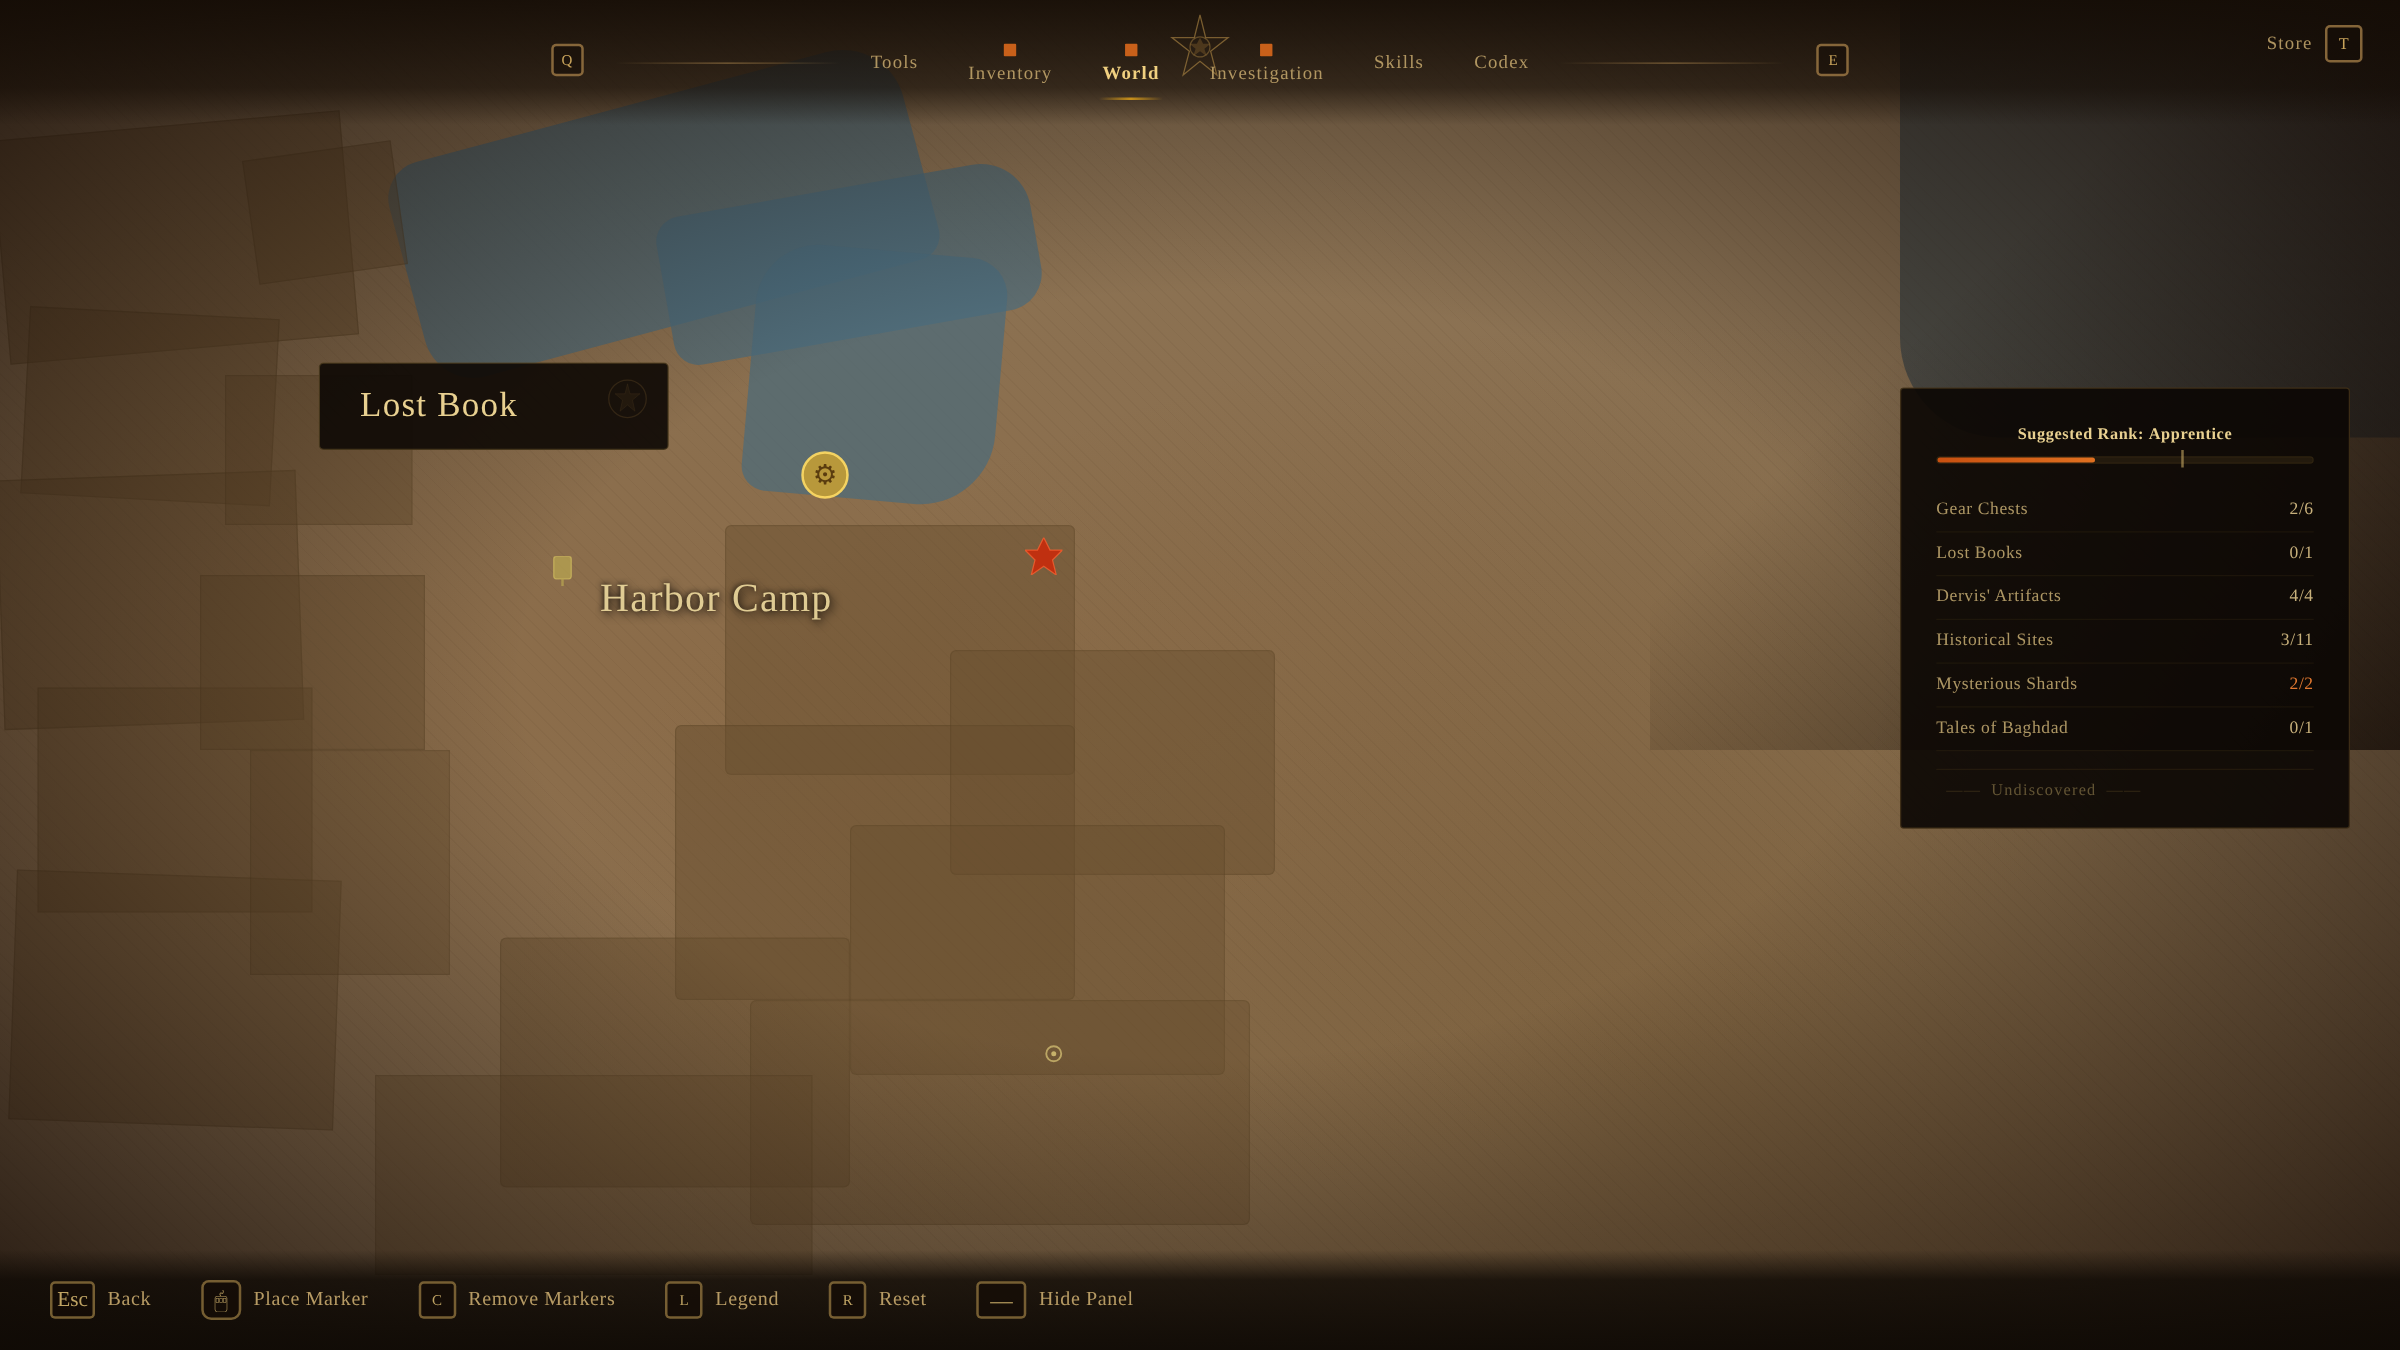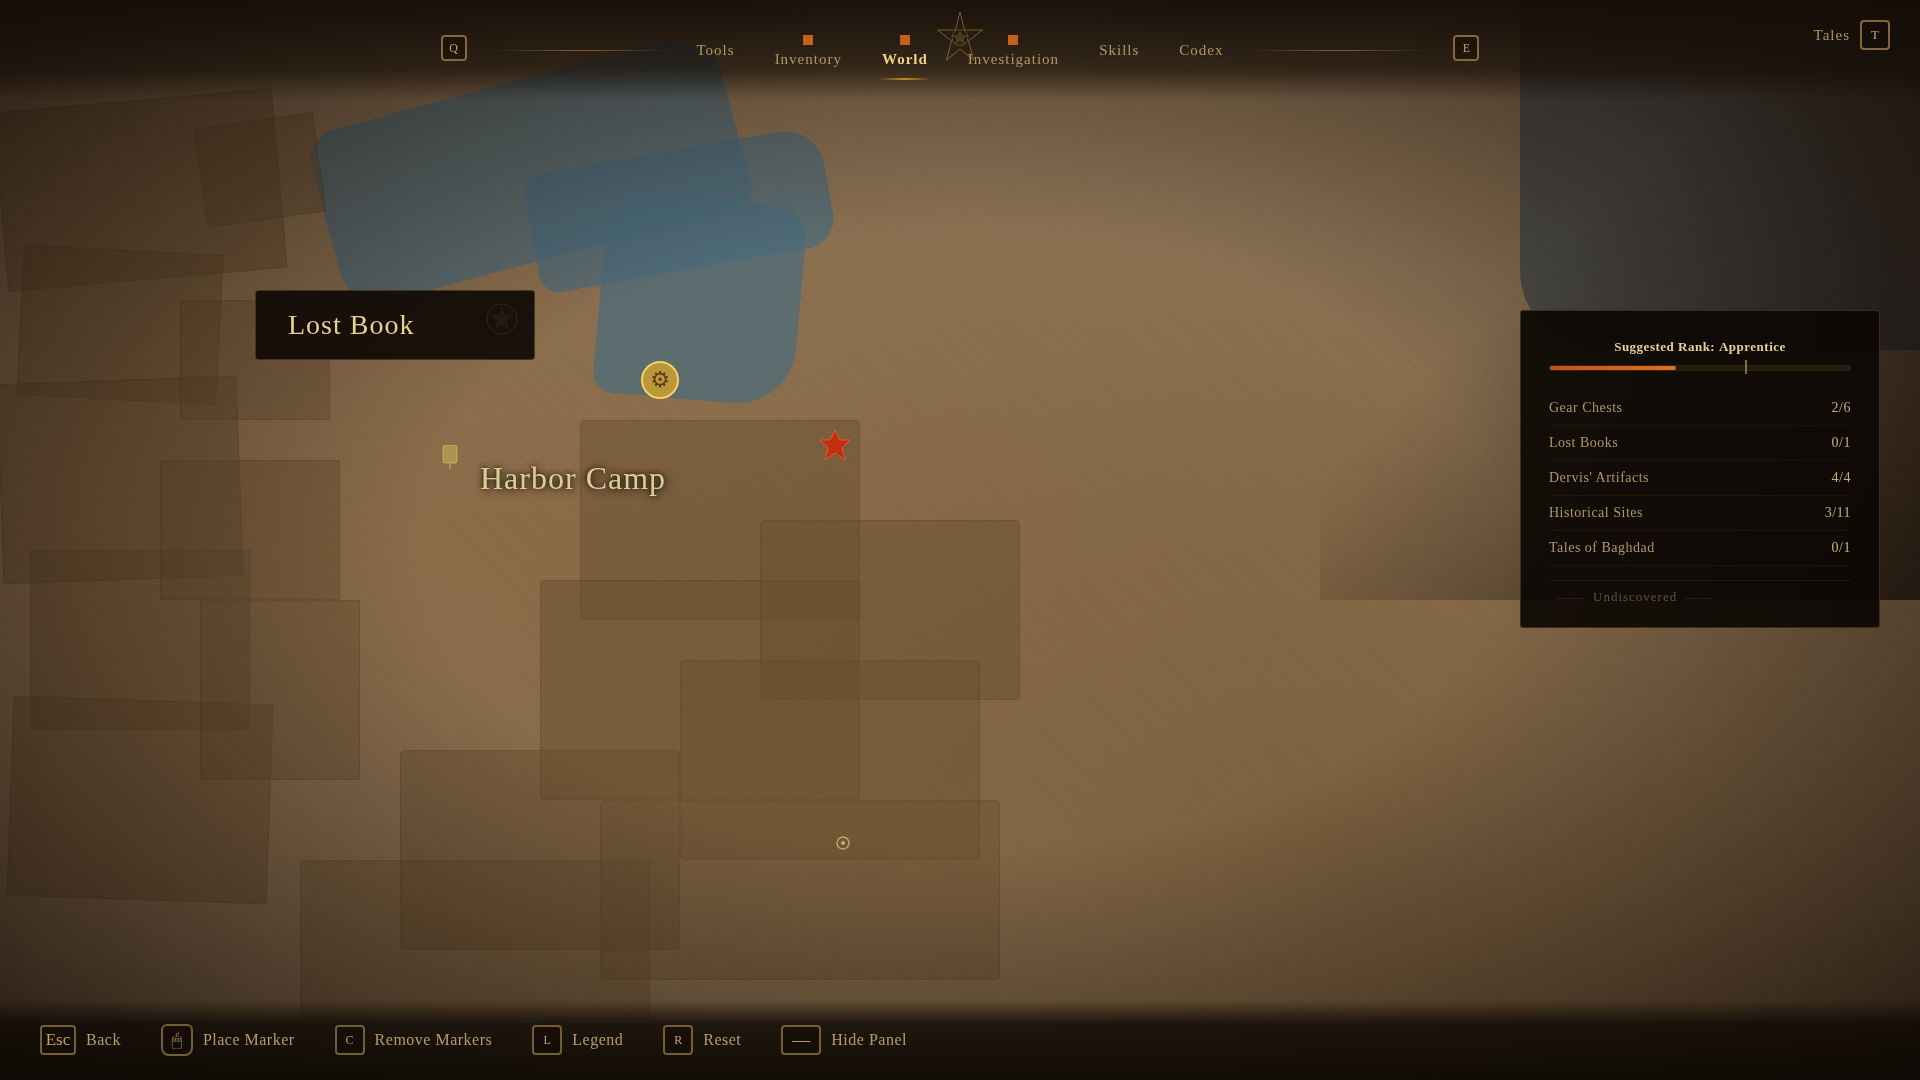--- a/index.html
+++ b/index.html
@@ -482,21 +482,21 @@
   </div>
 
   <div class="nav-separator"></div>
 
   <div class="nav-item">
     <div class="key-badge">E</div>
   </div>
 </div>
 
 <div id="store-btn">
-  <span class="store-label">Tales</span>
+  <span class="store-label">Store</span>
   <div class="store-key">T</div>
 </div>
 
 <div id="lost-book-tooltip">
   <div class="tooltip-ornament">
     <svg width="40" height="40" viewBox="0 0 40 40">
       <circle cx="20" cy="20" r="15" fill="none" stroke="rgba(160,120,60,0.5)" stroke-width="1"></circle>
       <path d="M20,8 L22,16 L30,16 L24,21 L26,30 L20,25 L14,30 L16,21 L10,16 L18,16 Z" fill="rgba(120,90,40,0.3)" stroke="rgba(160,120,60,0.4)" stroke-width="0.5"></path>
     </svg>
   </div>
@@ -554,20 +554,24 @@
   </div>
   <div class="stat-row">
     <span class="stat-name">Dervis' Artifacts</span>
     <span class="stat-value">4/4</span>
   </div>
   <div class="stat-row">
     <span class="stat-name">Historical Sites</span>
     <span class="stat-value">3/11</span>
   </div>
   <div class="stat-row">
+    <span class="stat-name">Mysterious Shards</span>
+    <span class="stat-value completed">2/2</span>
+  </div>
+  <div class="stat-row">
     <span class="stat-name">Tales of Baghdad</span>
     <span class="stat-value">0/1</span>
   </div>
 
   <div class="undiscovered-label">Undiscovered</div>
 </div>
 
 <div id="bottom-bar">
 
   <div class="bottom-action">

